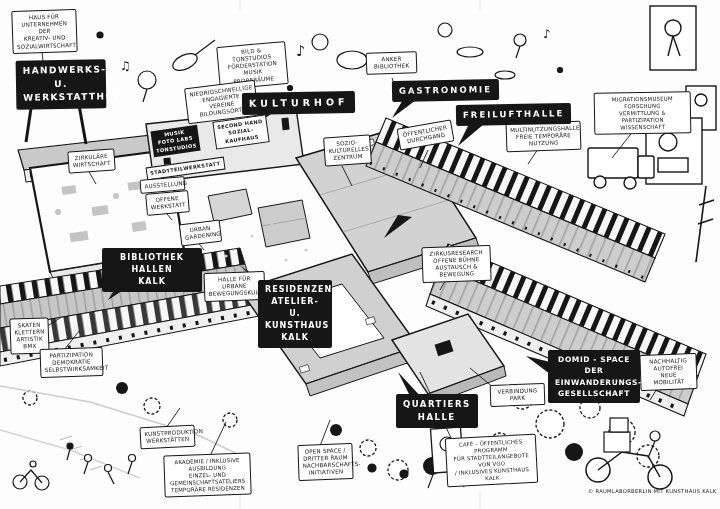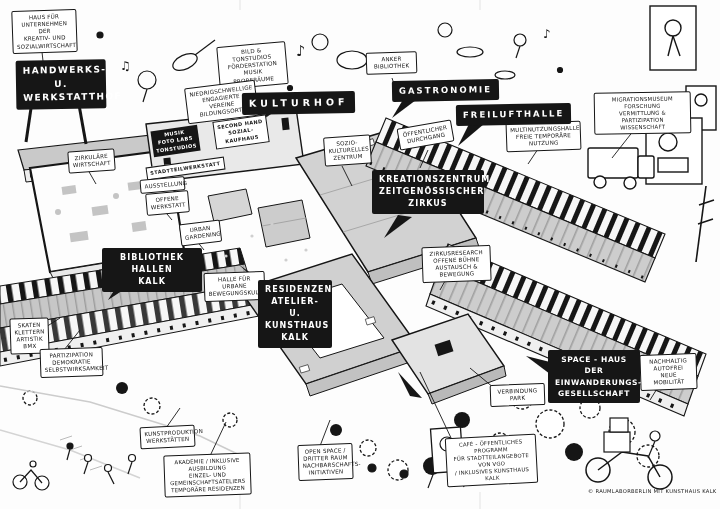--- a/index.html
+++ b/index.html
@@ -289,30 +289,29 @@
       <line x1="452" y1="440" x2="420" y2="372"></line>
       <line x1="660" y1="384" x2="650" y2="400"></line>
     </g>
   </svg>
 
   <div class="plate" style="left:16px;top:60px;width:76px;font-size:9px;letter-spacing:1.4px;transform:rotate(-1deg)">HANDWERKS- U.
 WERKSTATTHOF</div>
   <div class="plate" style="left:242px;top:92px;font-size:9.5px;letter-spacing:4px;transform:rotate(-1deg)">KULTURHOF</div>
   <div class="plate" style="left:392px;top:80px;font-size:8.5px;letter-spacing:2px;transform:rotate(-1deg)">GASTRONOMIE</div>
   <div class="plate" style="left:456px;top:104px;font-size:8.5px;letter-spacing:2px;transform:rotate(-1deg)">FREILUFTHALLE</div>
-  <div class="plate" style="left:372px;top:170px;width:98px">KREATIONSZENTRUM
-ZEITGENÖSSISCHER
-ZIRKUS</div>
   <div class="plate" style="left:102px;top:248px;width:86px">BIBLIOTHEK HALLEN
 KALK</div>
   <div class="plate" style="left:258px;top:280px;width:60px">RESIDENZEN
 ATELIER- U.
 KUNSTHAUS
 KALK</div>
-  <div class="plate" style="left:548px;top:350px;width:78px;font-size:7.5px;letter-spacing:.6px">SPACE - HAUS DER
+  <div class="plate" style="left:396px;top:394px;font-size:8.5px;letter-spacing:1.5px">QUARTIERS
+HALLE</div>
+  <div class="plate" style="left:548px;top:350px;width:78px;font-size:7.5px;letter-spacing:.6px">DOMID - SPACE DER
 EINWANDERUNGS-
 GESELLSCHAFT</div>
 
   <div class="sign" style="left:12px;top:10px;width:56px;transform:rotate(-2deg)">HAUS FÜR
 UNTERNEHMEN DER
 KREATIV- UND
 SOZIALWIRTSCHAFT</div>
   <div class="sign" style="left:218px;top:44px;width:60px;transform:rotate(-5deg)">BILD &amp; TONSTUDIOS
 FÖRDERSTATION MUSIK
 PROBERÄUME</div>

